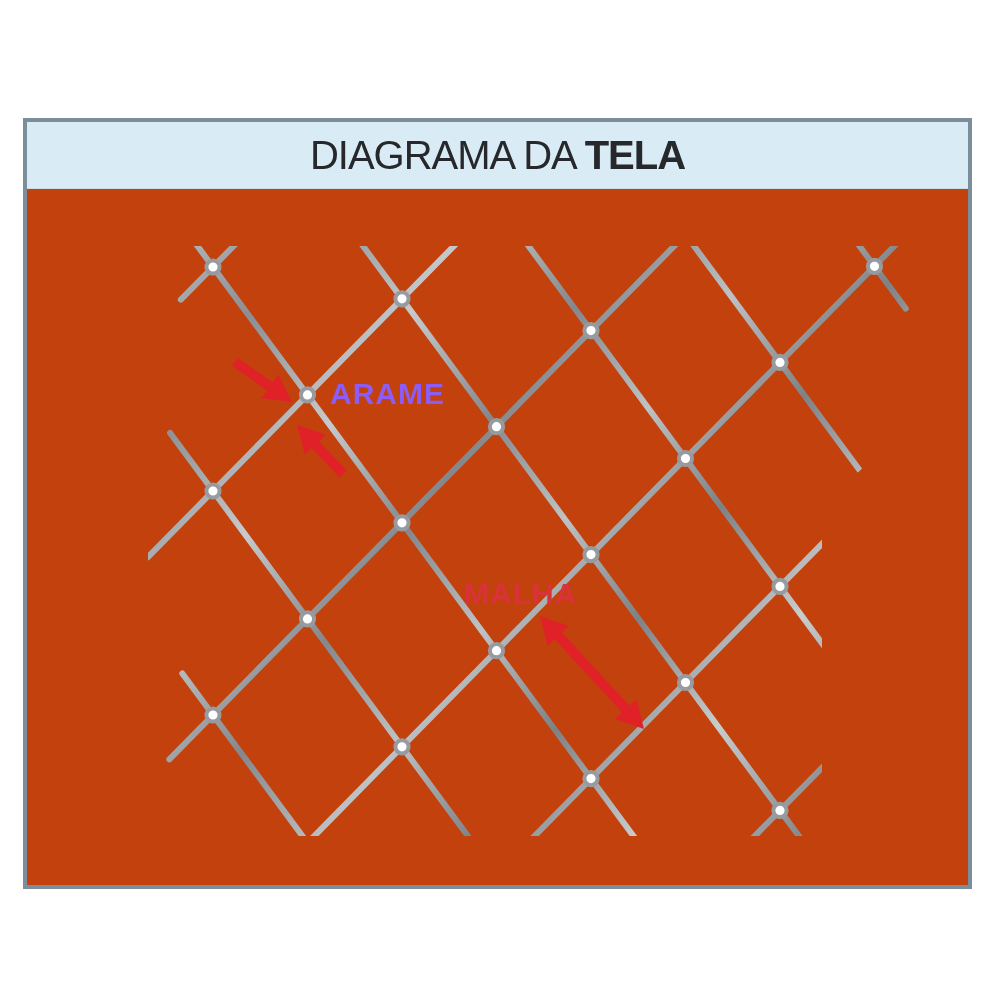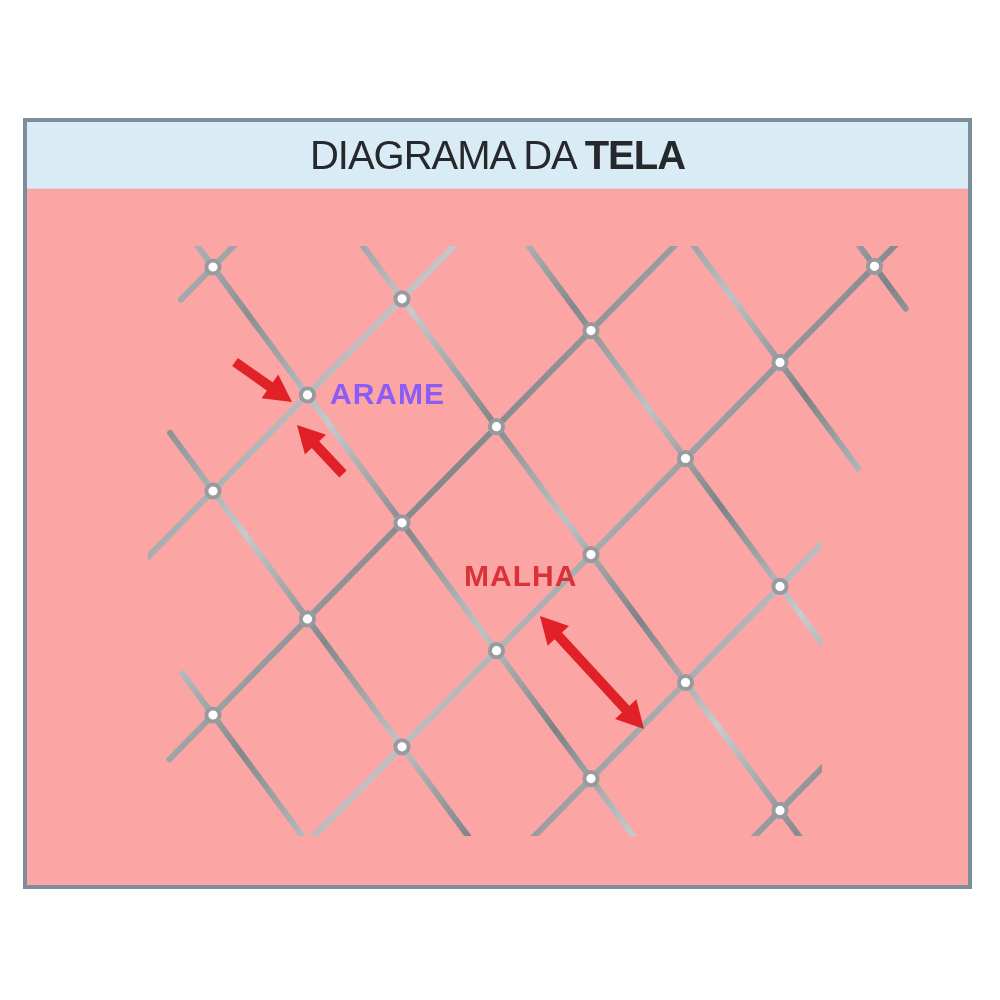--- a/index.html
+++ b/index.html
@@ -1,18 +1,18 @@
 <!DOCTYPE html>
 <html><head>
 <meta charset="utf-8">
 <style>
   html,body{margin:0;padding:0;background:#ffffff;}
   body{width:1000px;height:1000px;position:relative;font-family:"Liberation Sans",sans-serif;overflow:hidden;}
   .panel{position:absolute;left:23px;top:118px;width:949px;height:771px;box-sizing:border-box;
-         border:4px solid #7b8e9a;border-top-color:#64808d;background:#fca5a5;}
+         border:4px solid #7b8e9a;border-top-color:#64808d;background:#c2410c;}
   .panel-header{height:66px;background:#d9ebf5;display:flex;align-items:center;justify-content:center;
                 border-bottom:1px solid #c9dde9;}
   .panel-title{font-size:40px;letter-spacing:-1px;color:#26282b;white-space:pre;}
   .panel-title .t-reg{font-weight:400;}
   .panel-title .t-bold{font-weight:700;}
   #mesh-svg{position:absolute;left:0;top:0;width:1000px;height:1000px;pointer-events:none;}
   .fig-label{position:absolute;font-weight:700;font-size:30px;letter-spacing:1px;line-height:1;}
 </style>
 </head>
 <body>
@@ -92,13 +92,13 @@
       <polygon points="297,425,326.05132850397575,434.7606512156764,304.9082105505061,454.60929255975" fill="#e02228"></polygon>
     </g>
     <g>
       <line x1="553.7132510436797" y1="630.8999746916904" x2="630.2867489563203" y2="714.1000253083096" stroke="#e02228" stroke-width="10"></line>
       <polygon points="644,729,615.0465475946239,718.9527320226031,636.3847829555634,699.314002132889" fill="#e02228"></polygon>
       <polygon points="540,616,568.9534524053761,626.0472679773969,547.6152170444366,645.685997867111" fill="#e02228"></polygon>
     </g>
   </svg>
 
 <div class="fig-label" id="label-arame" style="left: 330px; top: 379px; color: #8b5cf6;">ARAME</div>
-<div class="fig-label" id="label-malha" style="left: 464px; top: 561px; color: rgb(217, 50, 56);">MALHA</div>
+<div class="fig-label" id="label-malha" style="left: 464px; top: 579px; color: rgb(217, 50, 56);">MALHA</div>
 
 </body></html>

